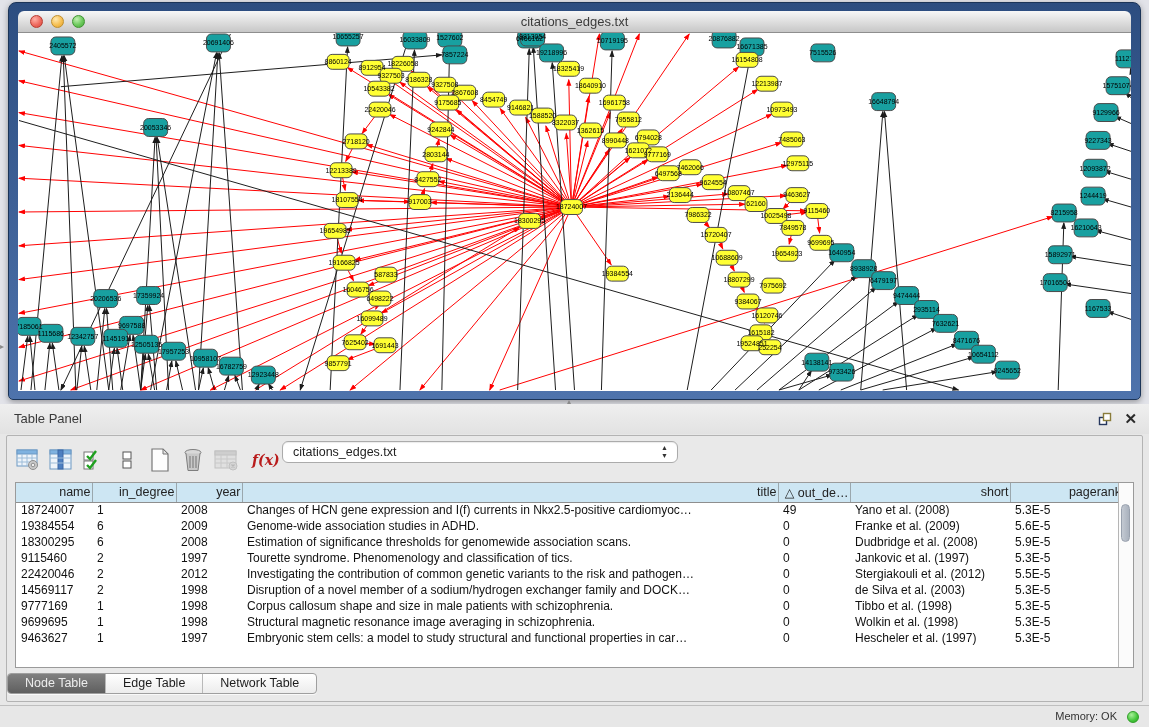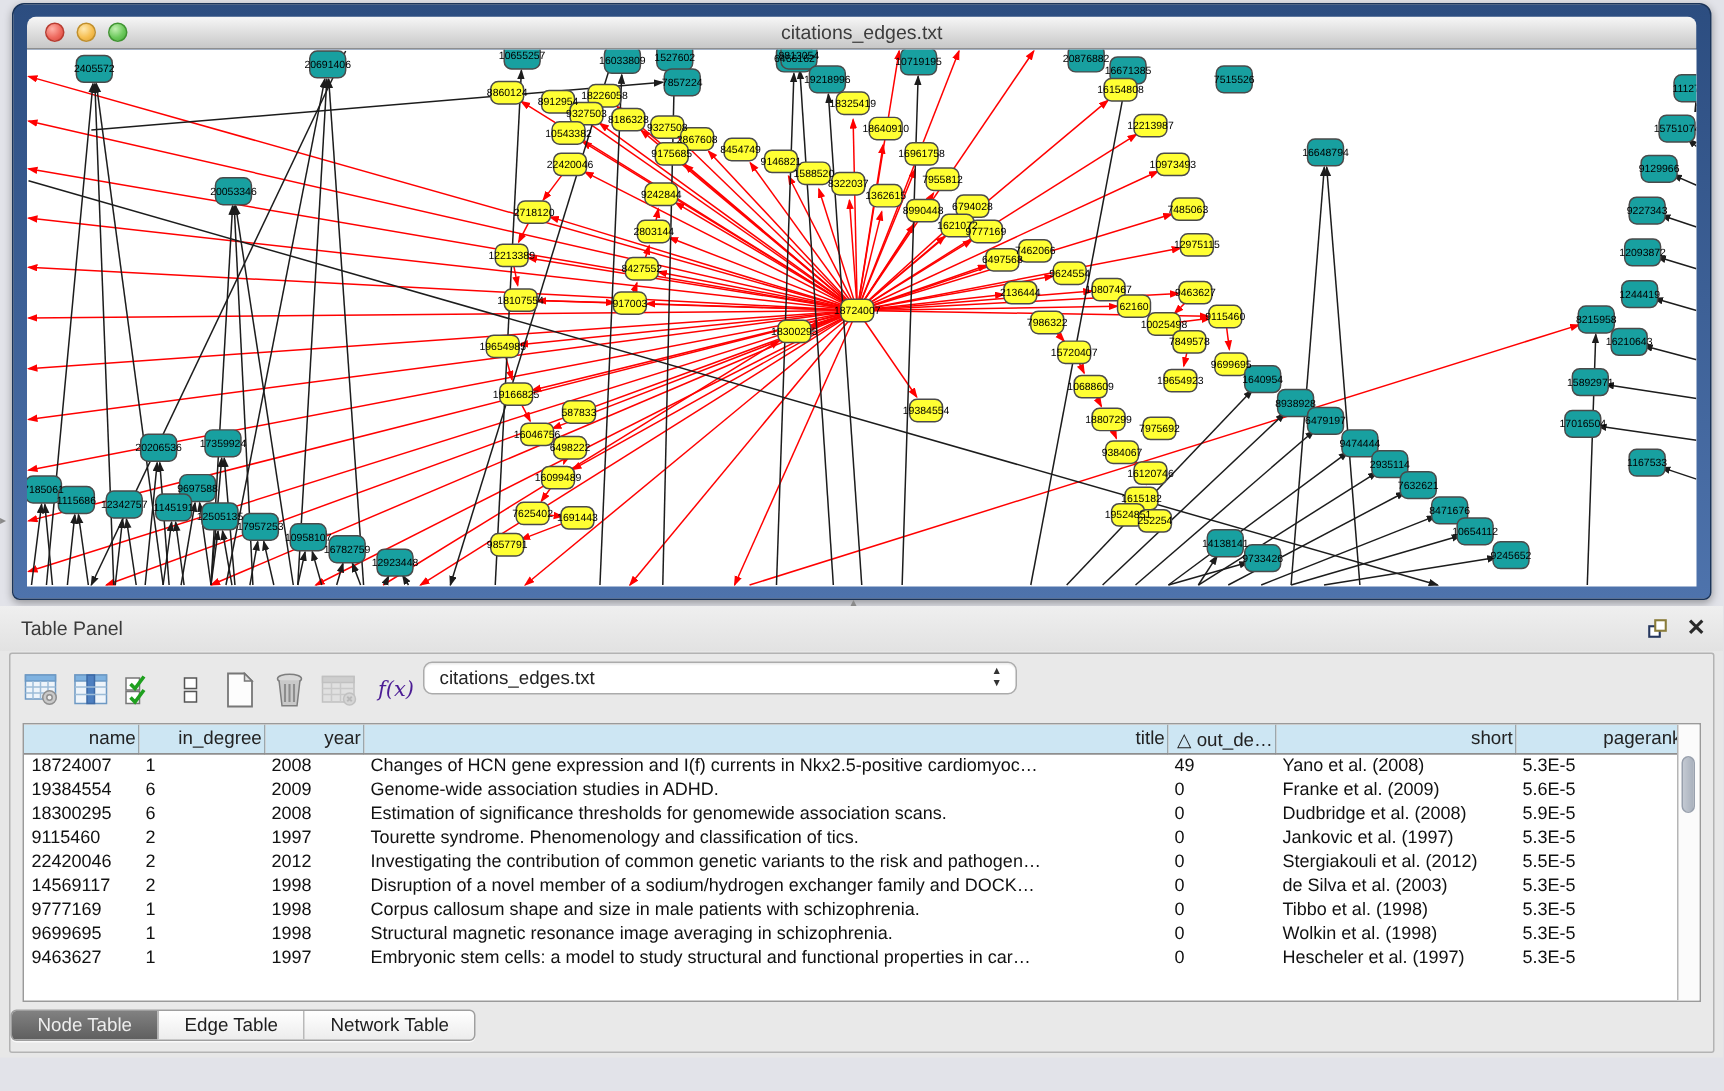--- a/index.html
+++ b/index.html
@@ -36,21 +36,21 @@
   .panel-title{position:absolute;left:14px;top:0;line-height:30px;font-size:13px;color:#3a3a3a;}
   .panel-hdr-icons{position:absolute;right:12px;top:7px;display:flex;gap:12px;align-items:center;}
   .float-ic svg{display:block;}
   .close-x{font-size:15px;font-weight:bold;color:#2a2a2a;line-height:16px;cursor:default;}
 
   .panel-body{position:absolute;left:6px;right:6px;top:31px;bottom:3px;
      border:1px solid #b3b3b3;border-radius:2px;background:#e9e9e9;}
 
   .toolbar{position:absolute;left:8px;top:8px;height:32px;display:flex;align-items:center;}
   .tb-icon{width:26px;height:24px;margin-right:7px;display:flex;align-items:center;justify-content:center;}
-  .tb-fx{font-family:"DejaVu Serif",serif;font-style:italic;font-weight:normal;font-size:14px;color:#4c1d95;
+  .tb-fx{font-family:"DejaVu Serif",serif;font-style:italic;font-weight:bold;font-size:14px;color:#b91c1c;
      margin:0 10px 0 6px;}
   .dropdown{position:absolute;left:275px;top:5px;width:396px;height:22px;background:#fff;
      border:1px solid #ababab;border-radius:6px;font-size:12.5px;color:#222;line-height:20px;
      padding-left:10px;box-shadow:inset 0 1px 1px rgba(0,0,0,.08);}
   .dd-arrows{position:absolute;right:9px;top:2px;font-size:7px;color:#333;line-height:8px;text-align:center;}
 
   .tablewrap{position:absolute;left:8px;right:8px;top:46px;bottom:33px;background:#fff;
      border:1px solid #9a9a9a;overflow:hidden;}
   table.grid{border-collapse:collapse;table-layout:fixed;width:calc(100% - 15px);}
   table.grid th{background:#cde6f3;border-right:1px solid #9aa7ad;border-bottom:1px solid #8e8e8e;
@@ -709,13 +709,17 @@
       <div class="tabs">
         <span class="seg" id="seg">
             <span class="seg-item sel">Node Table</span>
             <span class="seg-item">Edge Table</span>
             <span class="seg-item">Network Table</span>
           </span>
       </div>
     </div>
   </div>
 
+  <div class="status">
+    <span class="mem">Memory: OK</span>
+    <span class="memdot"></span>
+  </div>
 </div>
 
 </body></html>

